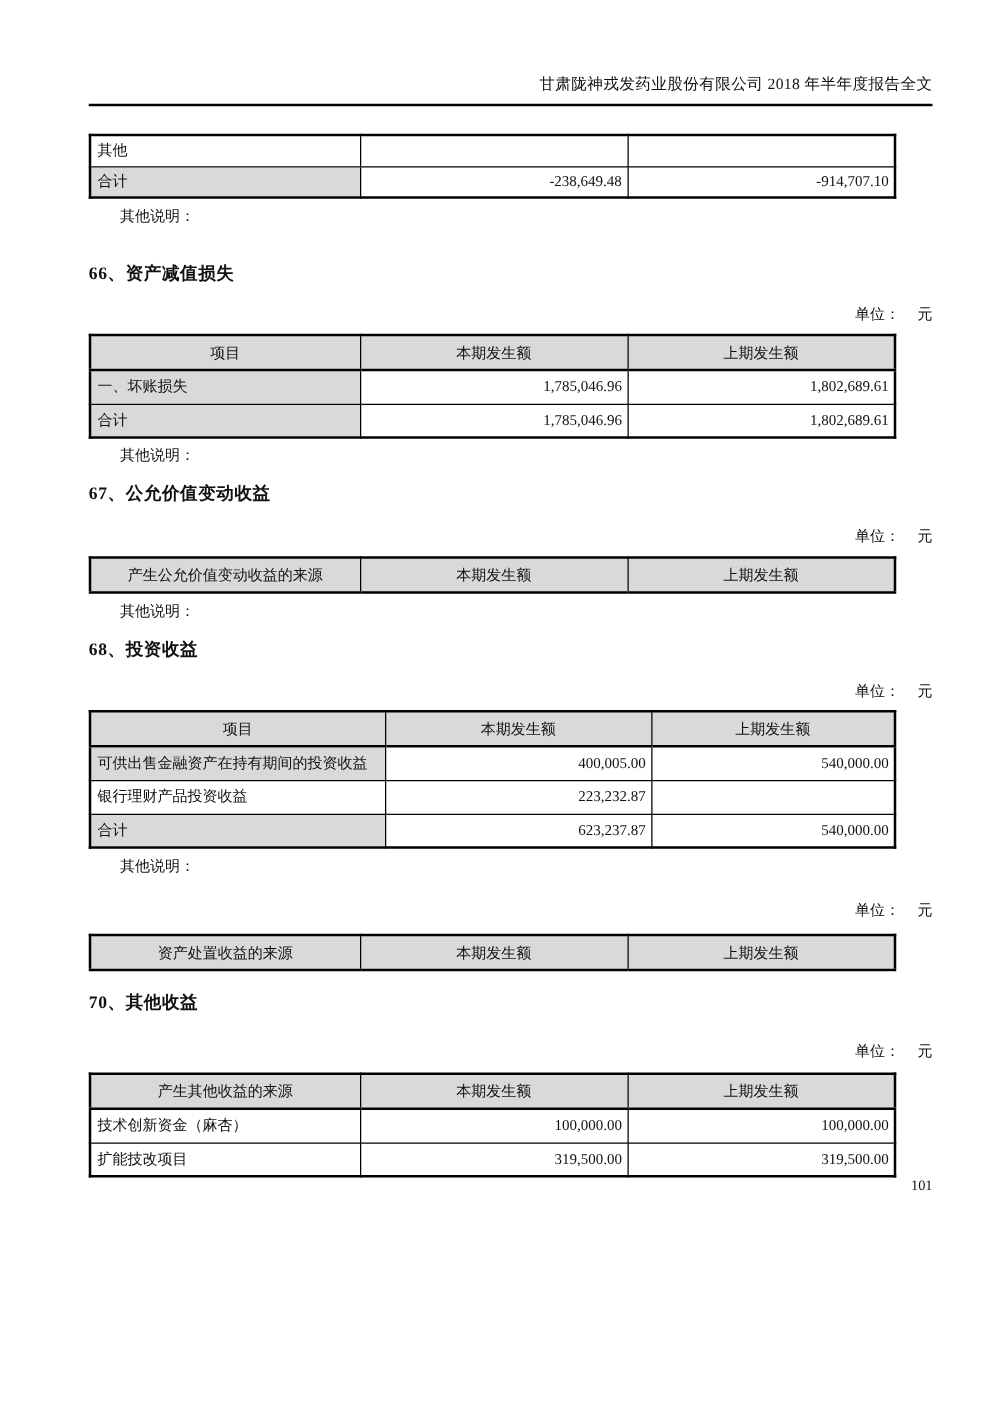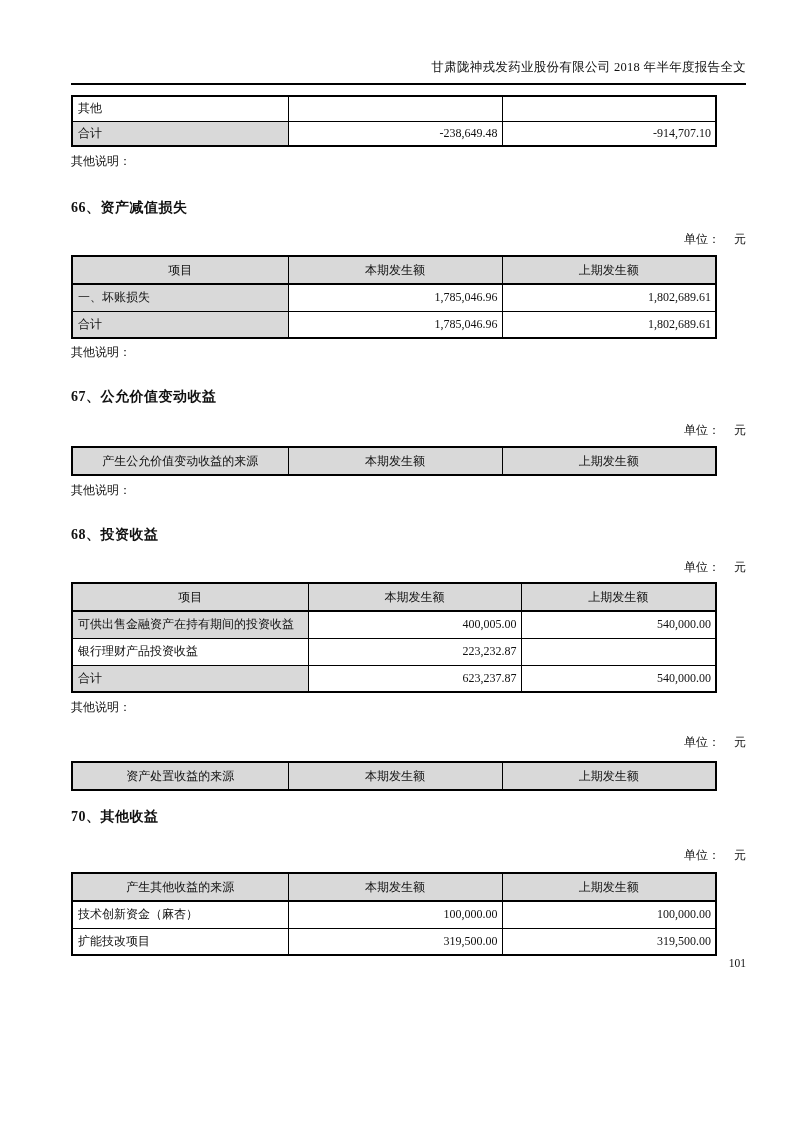--- a/index.html
+++ b/index.html
@@ -17,42 +17,42 @@
     color:var(--text);
     font-family:"Liberation Serif","DejaVu Serif",serif;
     overflow:hidden;
   }
   .page{padding:58px 47px 0 71px;width:793px;}
   .doc-header{
     text-align:right;font-size:12.5px;line-height:18px;height:18px;
     letter-spacing:.3px;
   }
   .header-rule{border:none;border-top:2px solid var(--border);margin-top:7px;}
-  .notes{font-size:12px;line-height:17px;margin-top:6px;}
+  .notes{font-size:12px;line-height:17px;margin-top:6px;margin-left:25px;}
   .section-heading{
-    font-size:14px;font-weight:bold;line-height:17px;margin-top:27px;
+    font-size:14px;font-weight:bold;line-height:17px;margin-top:14px;
     letter-spacing:.5px;
   }
   .unit-line{text-align:right;font-size:12px;line-height:16px;margin-top:16px;}
   .unit-line .unit-value{display:inline-block;margin-left:14px;}
   table{
     border-collapse:collapse;table-layout:fixed;width:644px;
     font-size:12px;margin-top:8px;
   }
   table,th,td{border:1px solid var(--border);}
   table{border-width:2px;}
   th{
     background:var(--header-bg);font-weight:normal;text-align:center;
     height:28px;border-bottom-width:2px;padding:0 2px;
   }
   td{height:27px;vertical-align:middle;overflow:hidden;white-space:nowrap;}
   td.label{text-align:left;padding:0 4px 0 5px;}
   td.num{text-align:right;padding:0 4px;}
   td.shaded{background:var(--shaded-cell-bg);}
-  .top-table{margin-top:10px;}
+  .top-table{margin-top:22px;}
   .top-table td{height:25px;}
   col.c1{width:216px;} col.c2{width:214px;} col.c3{width:214px;}
   table.wide-first col.c1{width:236px;}
   table.wide-first col.c2{width:213px;}
   table.wide-first col.c3{width:195px;}
   .mt-notes{margin-top:5px;}
   .h-69{margin-top:16px;}
   .h-70{margin-top:17px;}
   .u-69{margin-top:18px;}
   .u-70{margin-top:22px;}

